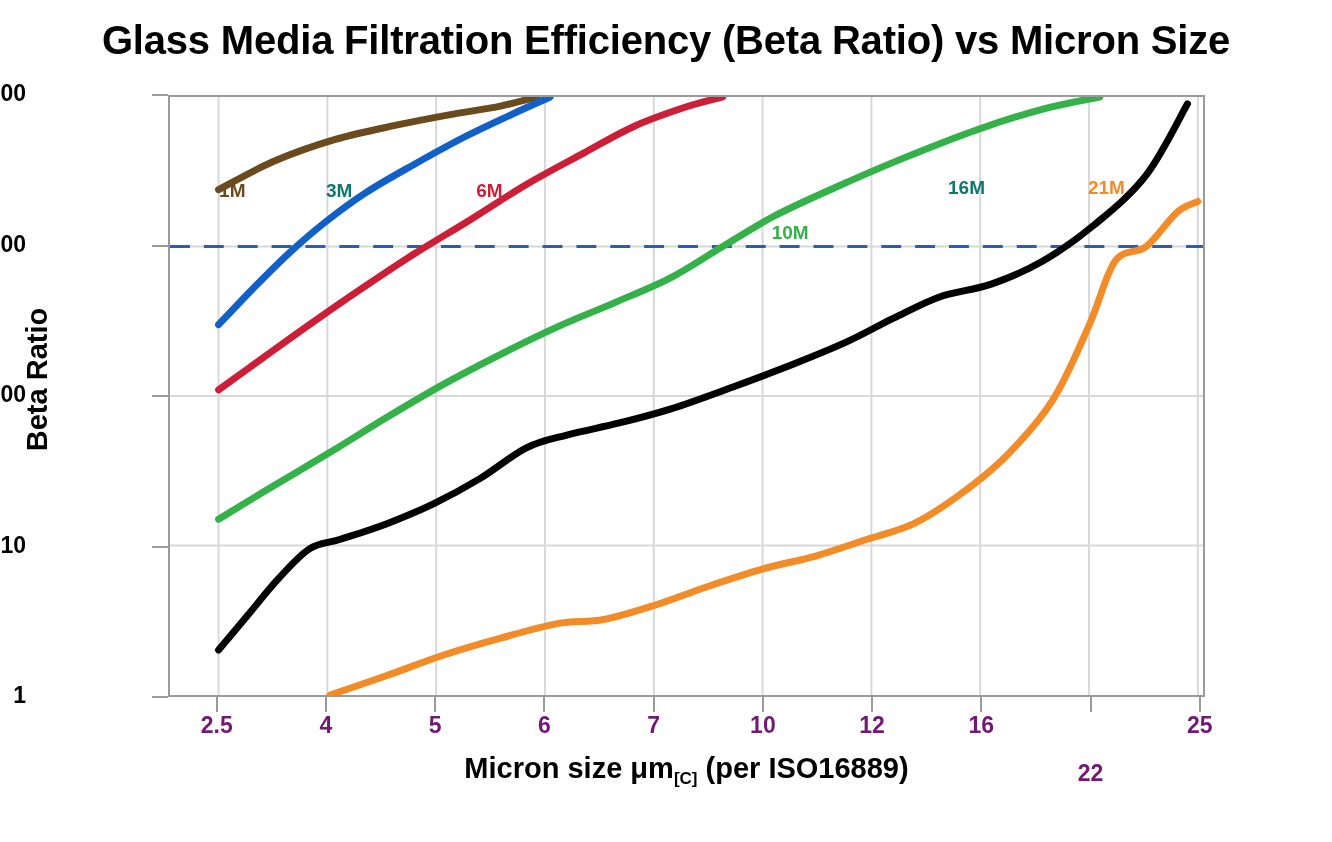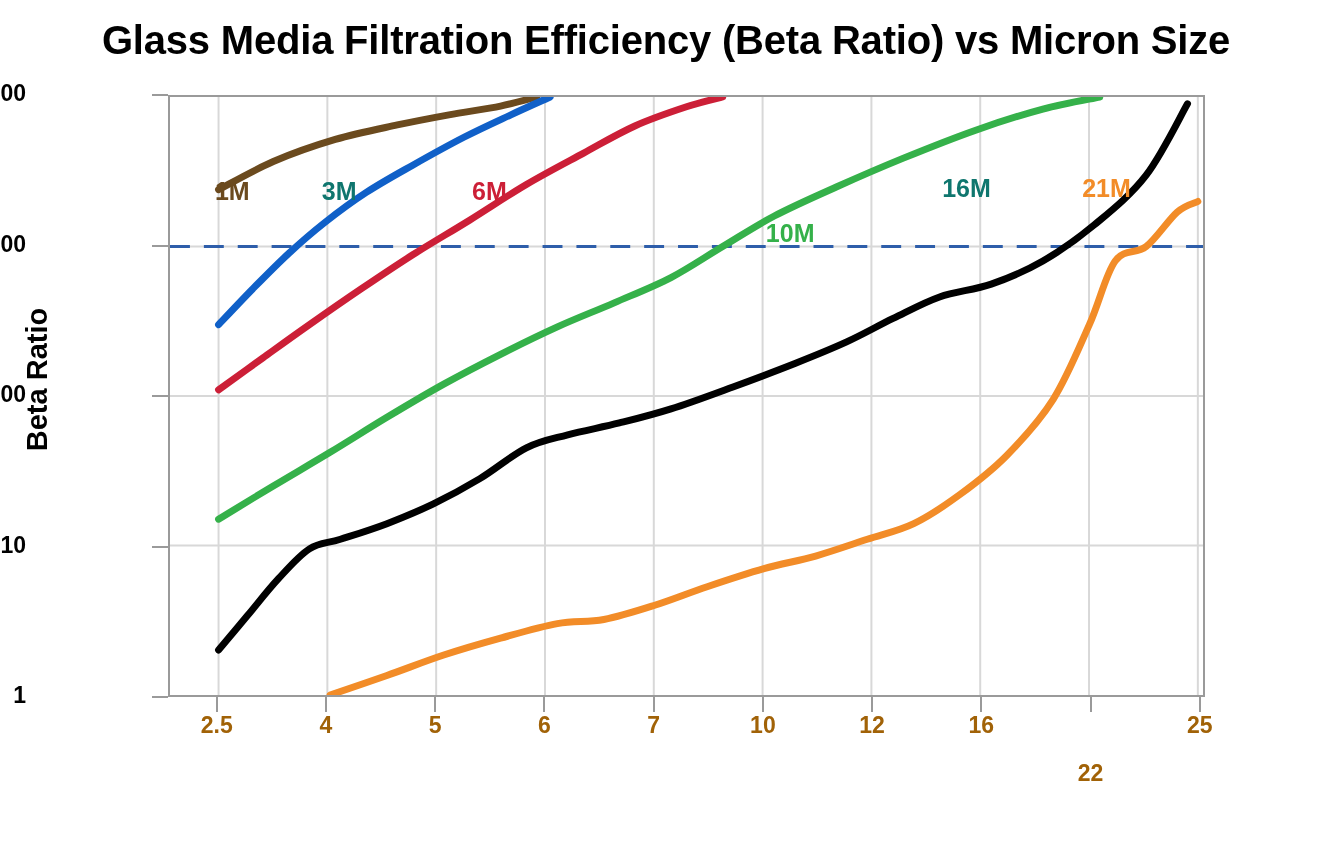--- a/index.html
+++ b/index.html
@@ -64,21 +64,21 @@
     top: 0px;
     width: 158px;
     height: 842px;
   }
   .x-tick-label {
     position: absolute;
     top: 712px;
     text-align: center;
     font-size: 23px;
     font-weight: bold;
-    color: #a16207;
+    color: #701a75;
     transform: translateX(-50%);
     white-space: nowrap;
   }
   #y-axis-title {
     position: absolute;
     left: -93px;
     top: 363px;
     width: 260px;
     text-align: center;
     font-size: 29px;
@@ -95,21 +95,21 @@
     font-size: 29px;
     font-weight: bold;
     color: #000000;
   }
   #x-axis-title sub {
     font-size: 17px;
     vertical-align: -0.35em;
   }
   .series-label {
     position: absolute;
-    font-size: 25px;
+    font-size: 19px;
     font-weight: bold;
     white-space: nowrap;
     transform: translate(-50%, -50%);
   }
 </style>
 </head>
 <body>
 
 <div id="chart-root">
 
@@ -146,20 +146,23 @@
       <div class="x-tick-label" style="left: 872.123px;">12</div>
       <div style="position: absolute; left: 871.123px; top: 697px; width: 2px; height: 15px; background: rgb(154, 154, 154);"></div>
       <div class="x-tick-label" style="left: 981.354px;">16</div>
       <div style="position: absolute; left: 980.354px; top: 697px; width: 2px; height: 15px; background: rgb(154, 154, 154);"></div>
       <div class="x-tick-label" style="left: 1090.58px; margin-top: 48px;">22</div>
       <div style="position: absolute; left: 1089.58px; top: 697px; width: 2px; height: 15px; background: rgb(154, 154, 154);"></div>
       <div class="x-tick-label" style="left: 1199.82px;">25</div>
       <div style="position: absolute; left: 1198.82px; top: 697px; width: 2px; height: 15px; background: rgb(154, 154, 154);"></div>
     </div>
 
+  <div id="x-axis-title">
+    <span>Micron size μm</span><sub>[C]</sub><span> (per ISO16889)</span>
+  </div>
 
   <div id="plot-frame">
     <svg id="plot-svg" viewBox="0 0 1037 602" preserveAspectRatio="none">
         <line x1="48.739" y1="0" x2="48.739" y2="602" stroke="#d8d8d8" stroke-width="2"></line>
         <line x1="157.96966666666665" y1="0" x2="157.96966666666665" y2="602" stroke="#d8d8d8" stroke-width="2"></line>
         <line x1="267.20033333333333" y1="0" x2="267.20033333333333" y2="602" stroke="#d8d8d8" stroke-width="2"></line>
         <line x1="376.4309999999999" y1="0" x2="376.4309999999999" y2="602" stroke="#d8d8d8" stroke-width="2"></line>
         <line x1="485.6616666666666" y1="0" x2="485.6616666666666" y2="602" stroke="#d8d8d8" stroke-width="2"></line>
         <line x1="594.8923333333333" y1="0" x2="594.8923333333333" y2="602" stroke="#d8d8d8" stroke-width="2"></line>
         <line x1="704.1229999999999" y1="0" x2="704.1229999999999" y2="602" stroke="#d8d8d8" stroke-width="2"></line>

